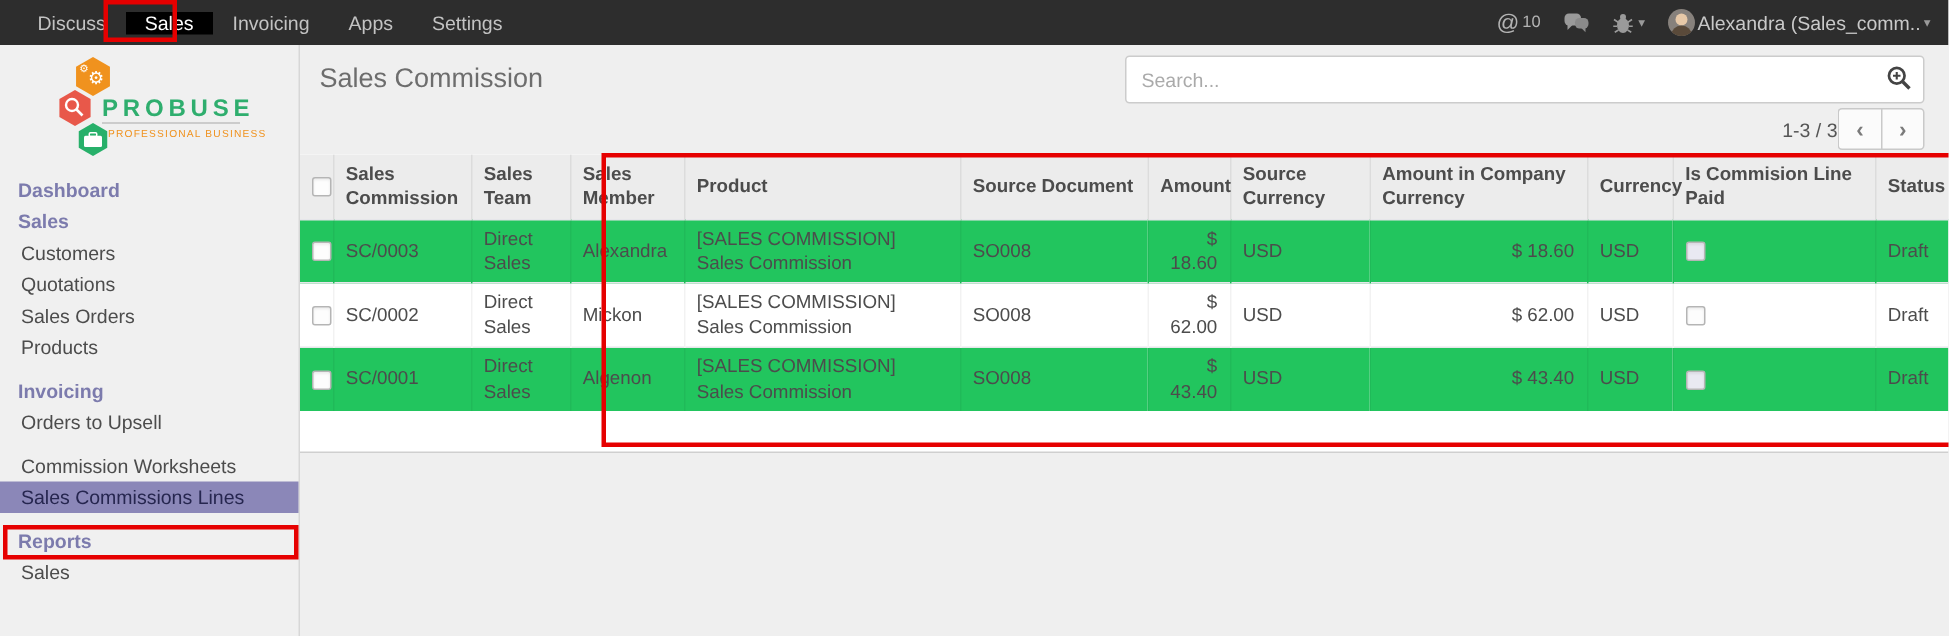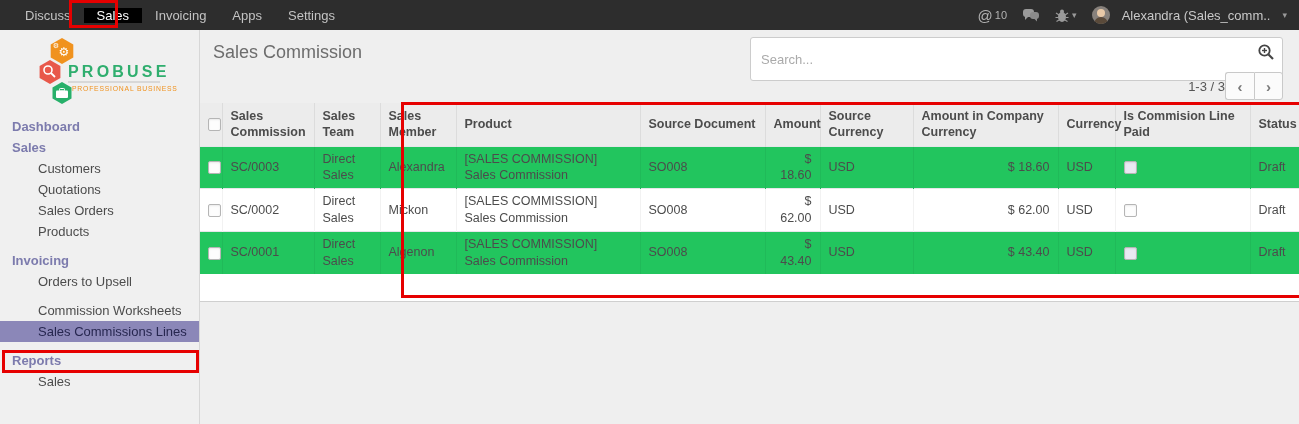--- a/index.html
+++ b/index.html
@@ -10,43 +10,43 @@
   .navbar { height:30px; background:#2d2d2d; display:flex; align-items:stretch; font-size:13px; color:#c3c3c3; }
   .nav-left { display:flex; align-items:center; padding-left:12px; }
   .nav-item { padding:0 13px; display:flex; align-items:center; cursor:pointer; white-space:nowrap; }
   .nav-item.active { background:#000; color:#fff; }
   .nav-right { margin-left:auto; display:flex; align-items:center; gap:15px; padding-right:12px; color:#b3b3b3; }
   .mention { display:flex; align-items:flex-end; gap:2px; cursor:pointer; }
   .mention .at { font-size:15px; line-height:1; }
   .mention .cnt { font-size:11px; line-height:1.2; }
   .nav-ico { display:flex; align-items:center; gap:3px; cursor:pointer; }
   .caret { font-size:9px; color:#9a9a9a; }
-  .user-chip { display:flex; align-items:center; gap:12px; cursor:pointer; color:#c9c9c9; }
+  .user-chip { display:flex; align-items:center; gap:2px; cursor:pointer; color:#c9c9c9; }
   .avatar { width:18px; height:18px; border-radius:50%; overflow:hidden; background:#87817c; position:relative; flex:0 0 18px; }
   .avatar .head { position:absolute; left:5px; top:3px; width:8px; height:8px; border-radius:50%; background:#e8c9a8; }
   .avatar .body { position:absolute; left:2px; top:11px; width:14px; height:8px; border-radius:7px 7px 0 0; background:#5a4a3a; }
 
   
   .layout { display:flex; height:394px; }
   .sidebar { width:200px; background:#f0f0f0; border-right:1px solid #d7d7d7; flex:0 0 200px; }
   .main { flex:1; position:relative; background:#efefef; }
 
   
   .logo-wrap { height:84px; padding-top:6px; }
   .menu { font-size:13px; padding-top:2px; }
   .menu-section { margin-top:8px; }
   .menu-section.first { margin-top:0; }
   .menu-heading { color:#7c7bad; font-weight:bold; line-height:21px; padding-left:12px; cursor:pointer; }
-  .menu-item { color:#4c4c4c; line-height:21px; padding-left:38px; cursor:pointer; }
+  .menu-item { color:#4c4c4c; line-height:21px; padding-left:14px; cursor:pointer; }
   .menu-item.active { background:#8b87b8; color:#26264f; }
 
   
   .page-title { position:absolute; left:13px; top:12px; font-size:18px; color:#6d6d6d; }
   .search-wrap { position:absolute; right:16px; top:7px; width:533px; height:30px; }
-  .search-input { width:100%; height:44px; border:1px solid #ccc; border-radius:3px; background:#fff; padding:0 32px 0 10px; font-size:13px; color:#555; font-family:"Liberation Sans",sans-serif; outline:none; }
+  .search-input { width:100%; height:32px; border:1px solid #ccc; border-radius:3px; background:#fff; padding:0 32px 0 10px; font-size:13px; color:#555; font-family:"Liberation Sans",sans-serif; outline:none; }
   .search-input::placeholder { color:#aaa; }
   .search-icon { position:absolute; right:8px; top:6px; width:18px; height:18px; cursor:pointer; }
   .pager-row { position:absolute; right:16px; top:42px; display:flex; align-items:center; }
   .pager-text { font-size:13px; color:#555; }
   .pager-buttons { display:flex; }
   .pager-btn { width:29px; height:28px; background:#fbfbfb; border:1px solid #c9c9c9; color:#7a7a7a; font-size:15px; font-weight:bold; display:flex; align-items:center; justify-content:center; cursor:pointer; }
   .pager-btn.prev { border-radius:3px 0 0 3px; border-right:none; }
   .pager-btn.next { border-radius:0 3px 3px 0; }
 
   

